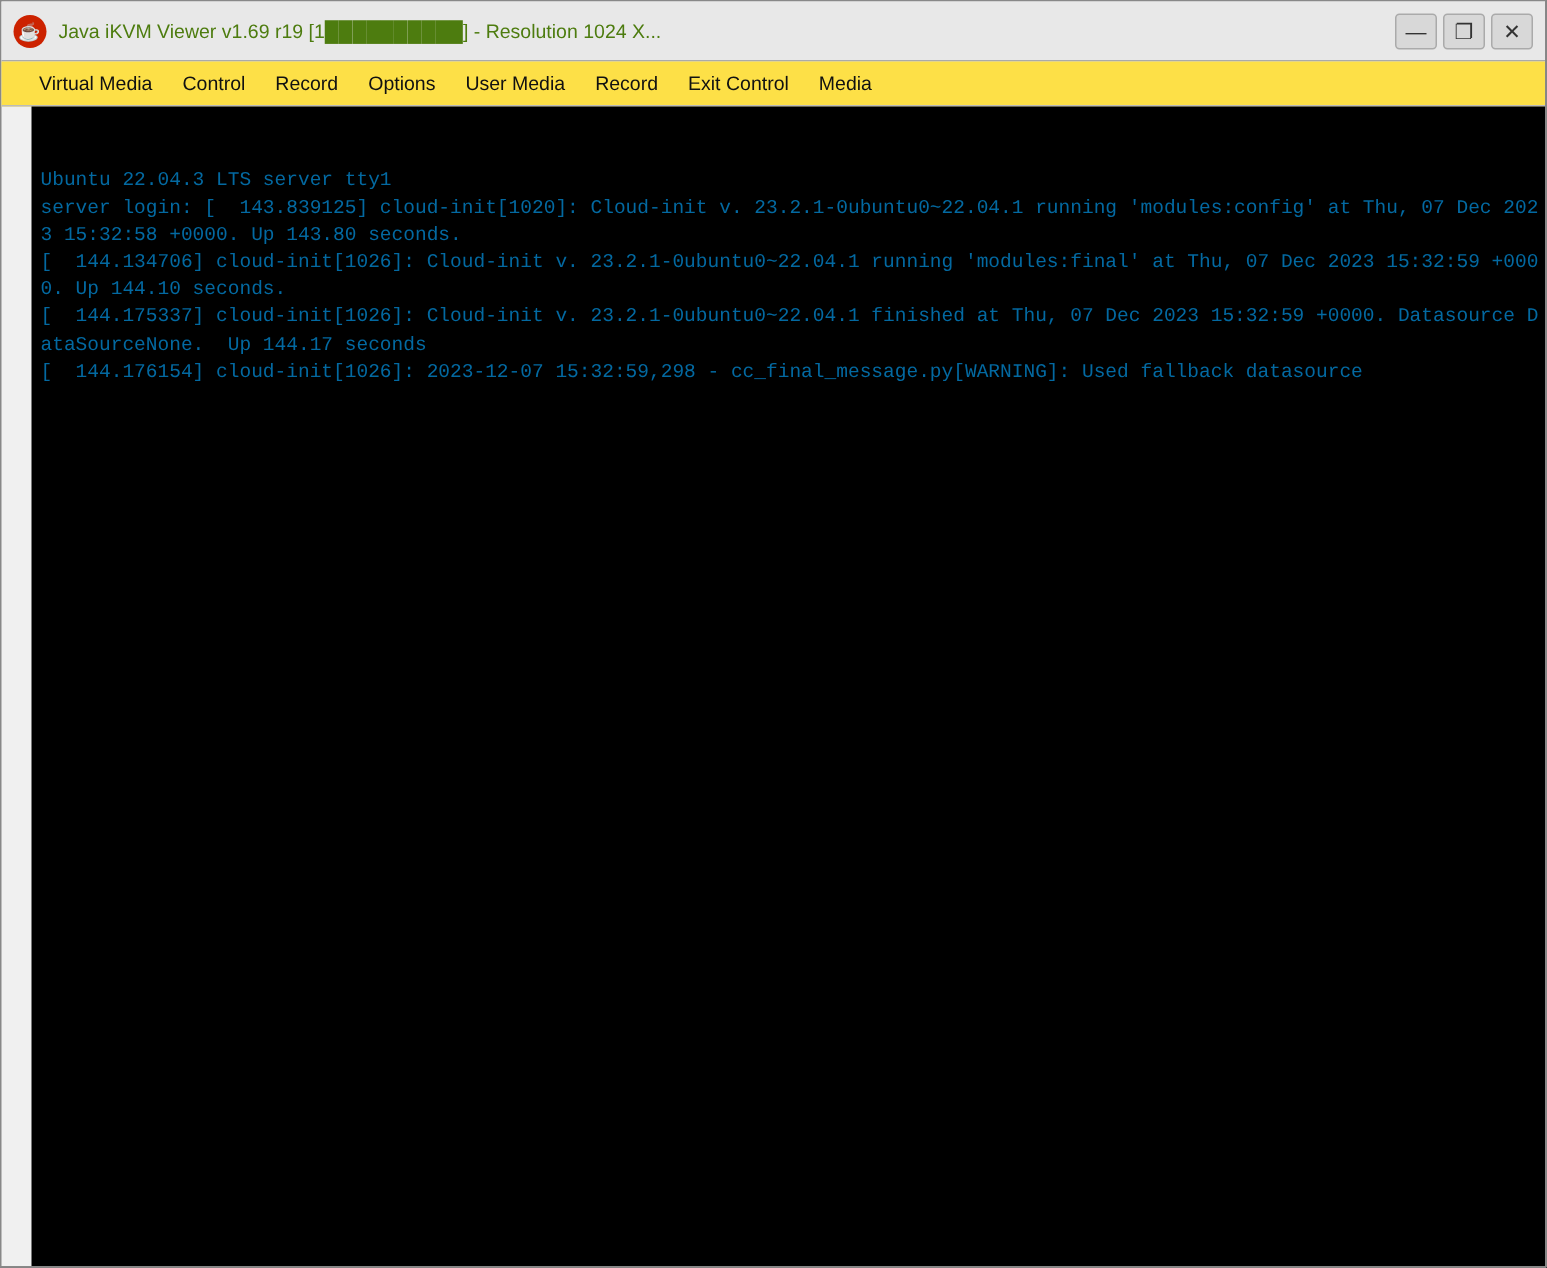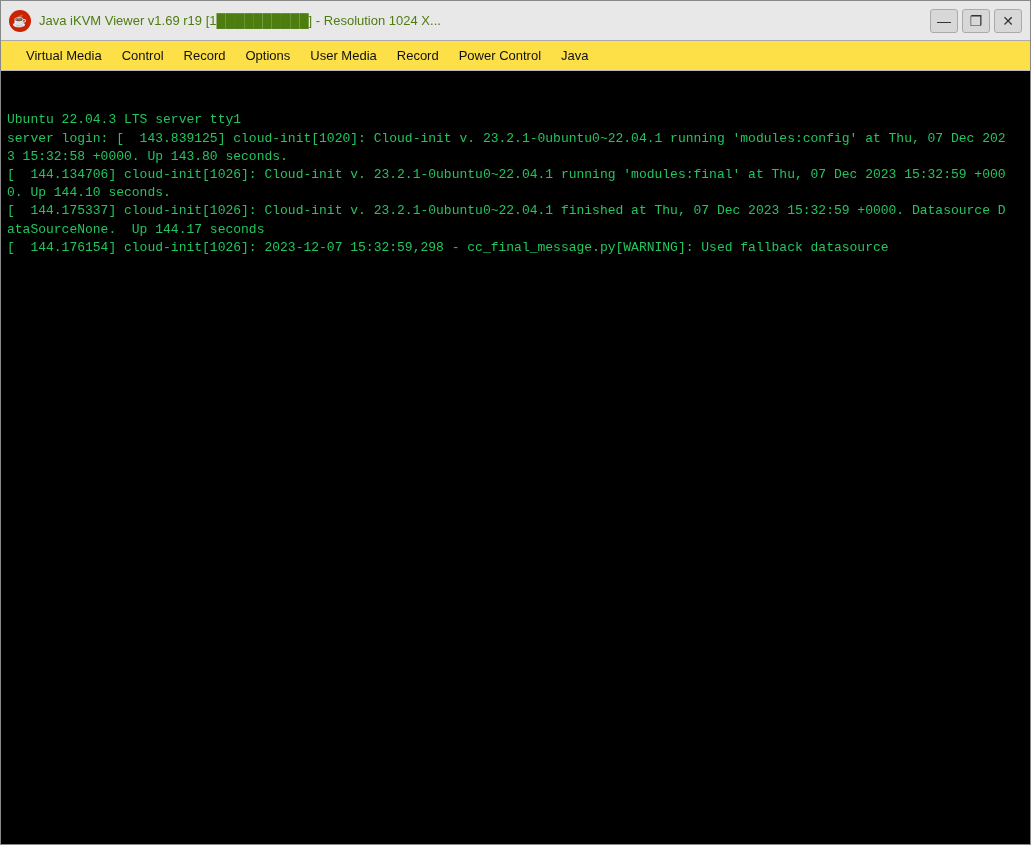--- a/index.html
+++ b/index.html
@@ -100,27 +100,28 @@
       color: #111;
       cursor: pointer;
       border-radius: 2px;
       white-space: nowrap;
     }
 
     
     .terminal {
       flex: 1;
       background: #000;
-      color: #22c55e;
+      color: #0369a1;
       font-family: 'Courier New', Courier, monospace;
       font-size: 13px;
       line-height: 1.4;
       padding: 4px 6px;
       overflow: hidden;
       white-space: pre;
+      margin-left: 20px;
     }
 
     .terminal-line {
       display: block;
     }
   </style>
 </head>
 <body>
 
 <div class="window">
@@ -139,20 +140,20 @@
     </div>
   </div>
 
   <div class="menu-bar">
     <div class="menu-item">Virtual Media</div>
     <div class="menu-item">Control</div>
     <div class="menu-item">Record</div>
     <div class="menu-item">Options</div>
     <div class="menu-item">User Media</div>
     <div class="menu-item">Record</div>
-    <div class="menu-item">Power Control</div>
-    <div class="menu-item">Java</div>
+    <div class="menu-item">Exit Control</div>
+    <div class="menu-item">Media</div>
   </div>
 
   <div class="terminal" id="terminal-content">
   <span class="terminal-line">Ubuntu 22.04.3 LTS server tty1</span><span class="terminal-line"></span><span class="terminal-line">server login: [  143.839125] cloud-init[1020]: Cloud-init v. 23.2.1-0ubuntu0~22.04.1 running 'modules:config' at Thu, 07 Dec 202</span><span class="terminal-line">3 15:32:58 +0000. Up 143.80 seconds.</span><span class="terminal-line">[  144.134706] cloud-init[1026]: Cloud-init v. 23.2.1-0ubuntu0~22.04.1 running 'modules:final' at Thu, 07 Dec 2023 15:32:59 +000</span><span class="terminal-line">0. Up 144.10 seconds.</span><span class="terminal-line">[  144.175337] cloud-init[1026]: Cloud-init v. 23.2.1-0ubuntu0~22.04.1 finished at Thu, 07 Dec 2023 15:32:59 +0000. Datasource D</span><span class="terminal-line">ataSourceNone.  Up 144.17 seconds</span><span class="terminal-line">[  144.176154] cloud-init[1026]: 2023-12-07 15:32:59,298 - cc_final_message.py[WARNING]: Used fallback datasource</span><span class="terminal-line"></span></div>
 
 </div>
 
 </body></html>

